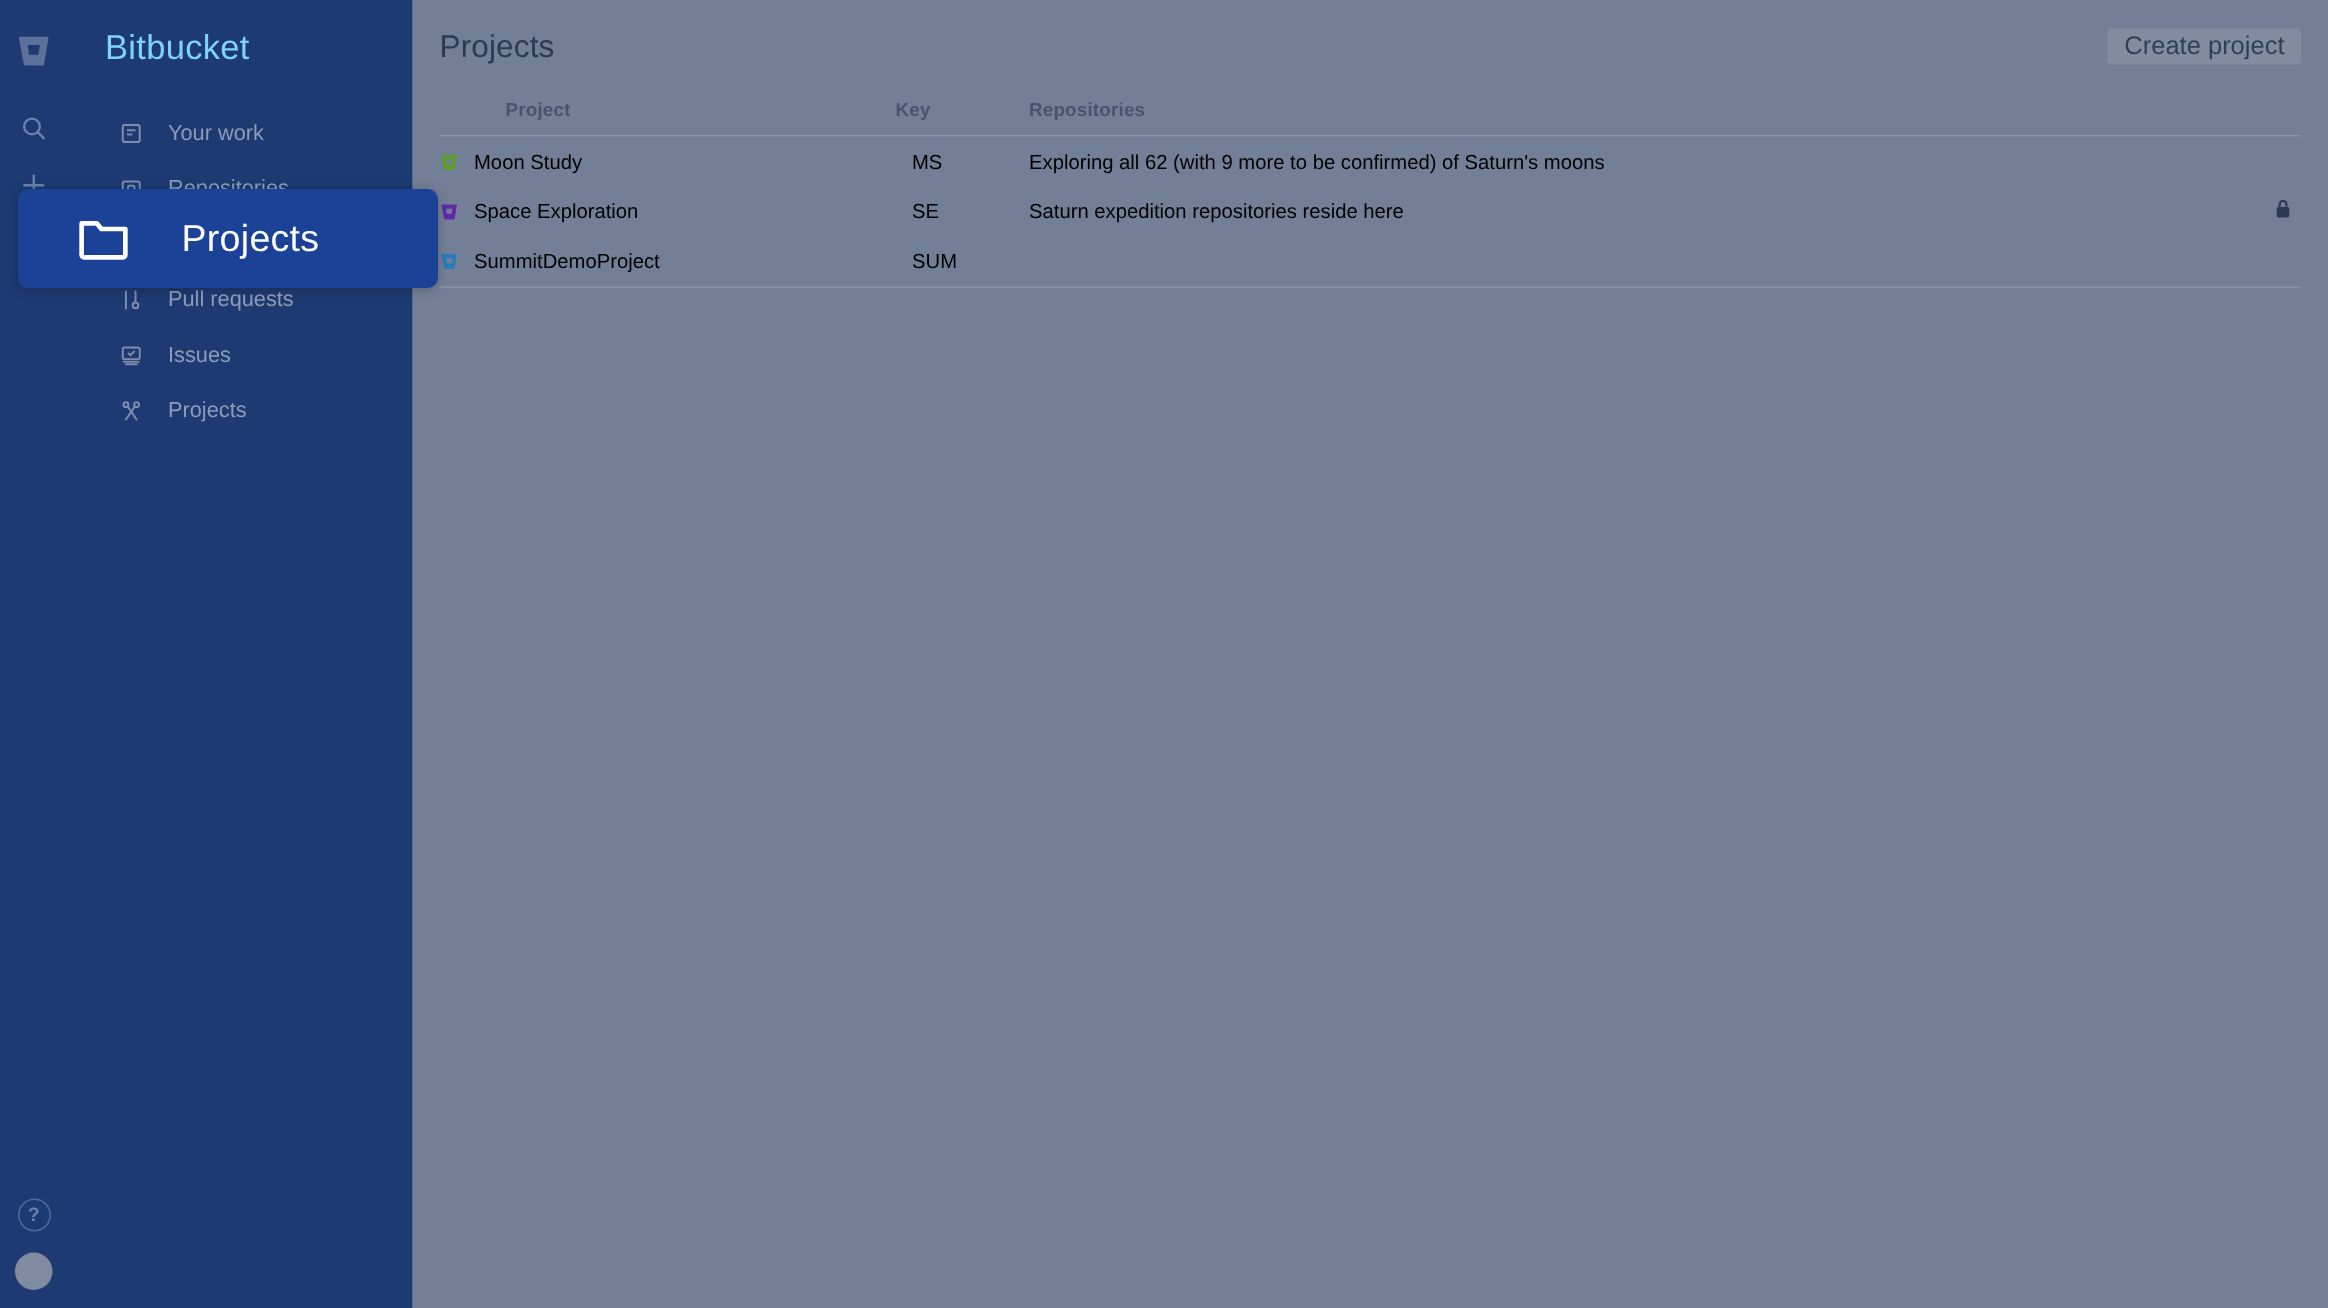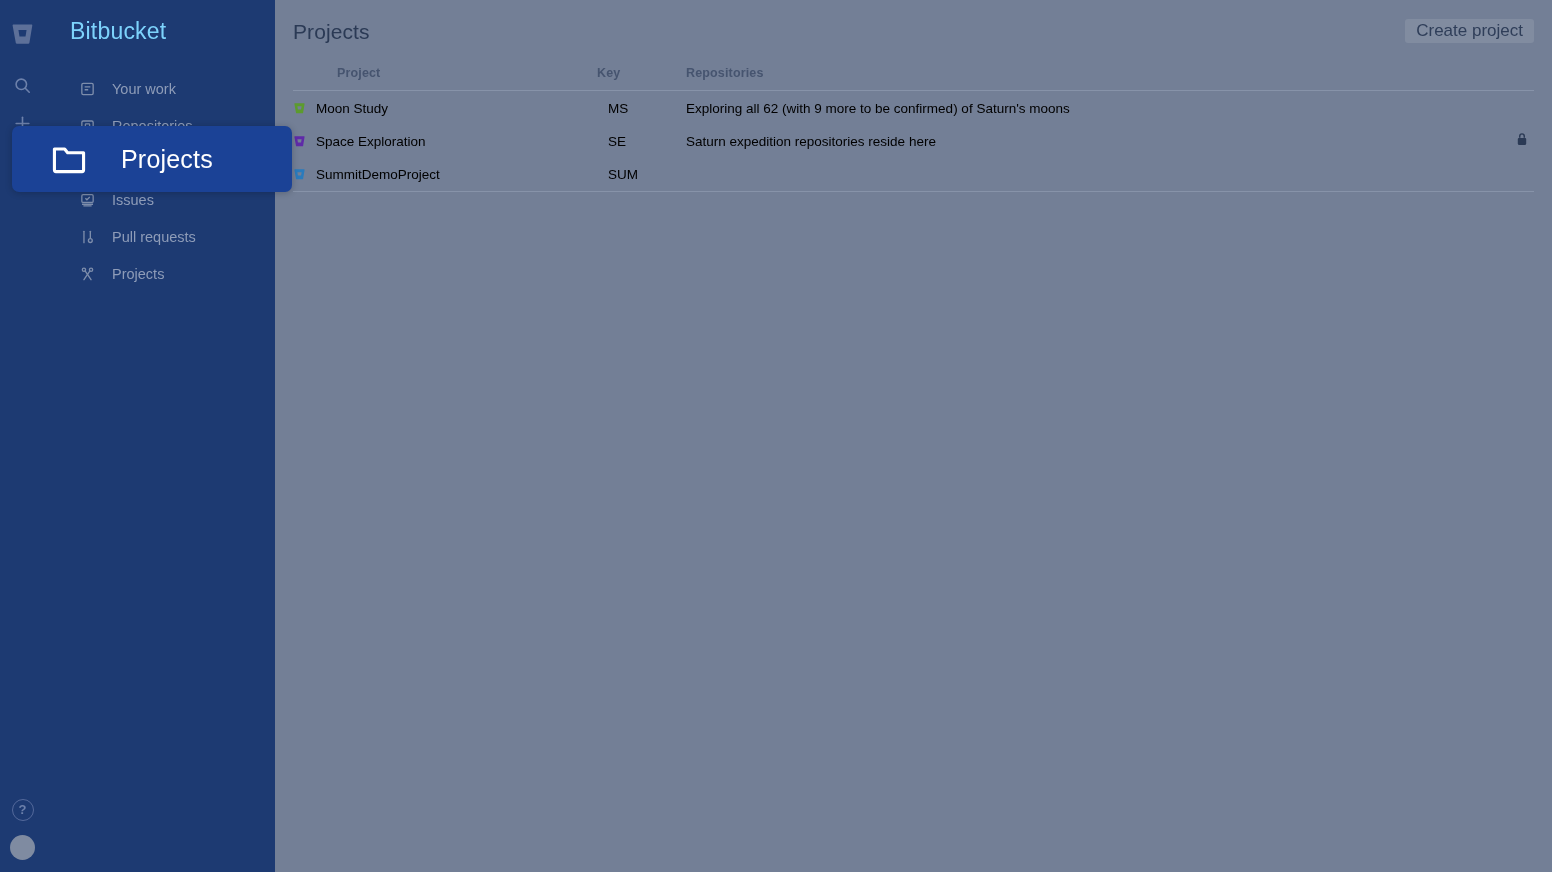--- a/index.html
+++ b/index.html
@@ -230,39 +230,39 @@
         <span class="nav-icon">
           <svg width="17" height="17" viewBox="0 0 24 24" fill="none" stroke="#7d8dab" stroke-width="1.9" stroke-linejoin="round">
             <path d="M3.5 6.5 h6 l1.7 2.2 h9.3 v9.8 a1 1 0 0 1 -1 1 h-15 a1 1 0 0 1 -1 -1 Z"></path>
           </svg>
         </span>
         <span class="nav-label">Projects</span>
       </div>
 
       <div class="nav-item">
         <span class="nav-icon">
+          <svg width="17" height="17" viewBox="0 0 24 24" fill="none" stroke="#7d8dab" stroke-width="1.9" stroke-linecap="round">
+            <line x1="7" y1="4" x2="7" y2="20"></line>
+            <line x1="16" y1="4" x2="16" y2="13"></line>
+            <circle cx="16" cy="17" r="2.7"></circle>
+          </svg>
+        </span>
+        <span class="nav-label">Pull requests</span>
+      </div>
+
+      <div class="nav-item">
+        <span class="nav-icon">
           <svg width="17" height="17" viewBox="0 0 24 24" fill="none" stroke="#7d8dab" stroke-width="1.8">
             <rect x="4" y="4.5" width="16" height="11" rx="1.8"></rect>
             <polyline points="9,9.5 11.2,11.7 15.2,7.8"></polyline>
             <line x1="4.2" y1="18" x2="19.8" y2="18"></line>
             <line x1="6.2" y1="20.3" x2="17.8" y2="20.3"></line>
           </svg>
         </span>
         <span class="nav-label">Issues</span>
-      </div>
-
-      <div class="nav-item">
-        <span class="nav-icon">
-          <svg width="17" height="17" viewBox="0 0 24 24" fill="none" stroke="#7d8dab" stroke-width="1.9" stroke-linecap="round">
-            <line x1="7" y1="4" x2="7" y2="20"></line>
-            <line x1="16" y1="4" x2="16" y2="13"></line>
-            <circle cx="16" cy="17" r="2.7"></circle>
-          </svg>
-        </span>
-        <span class="nav-label">Pull requests</span>
       </div>
 
       <div class="nav-item">
         <span class="nav-icon">
           <svg width="17" height="17" viewBox="0 0 24 24" fill="none" stroke="#7d8dab" stroke-width="1.9" stroke-linecap="round">
             <circle cx="7" cy="6" r="2.3"></circle>
             <circle cx="17" cy="6" r="2.3"></circle>
             <line x1="8.6" y1="7.7" x2="17" y2="20"></line>
             <line x1="15.4" y1="7.7" x2="7" y2="20"></line>
           </svg>

